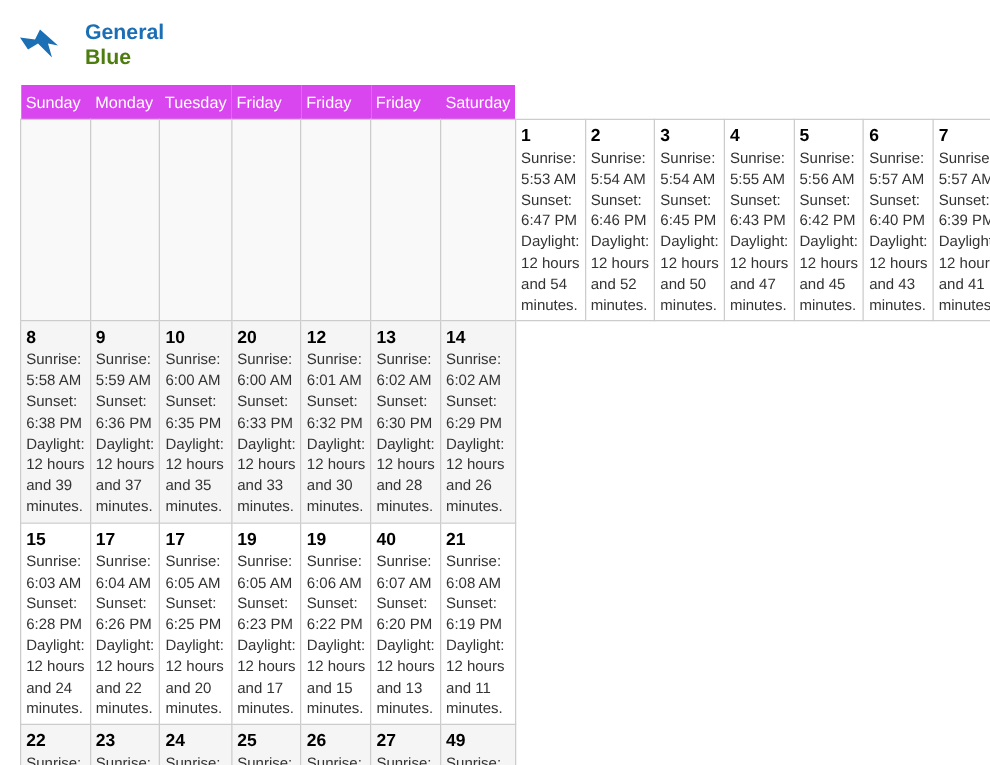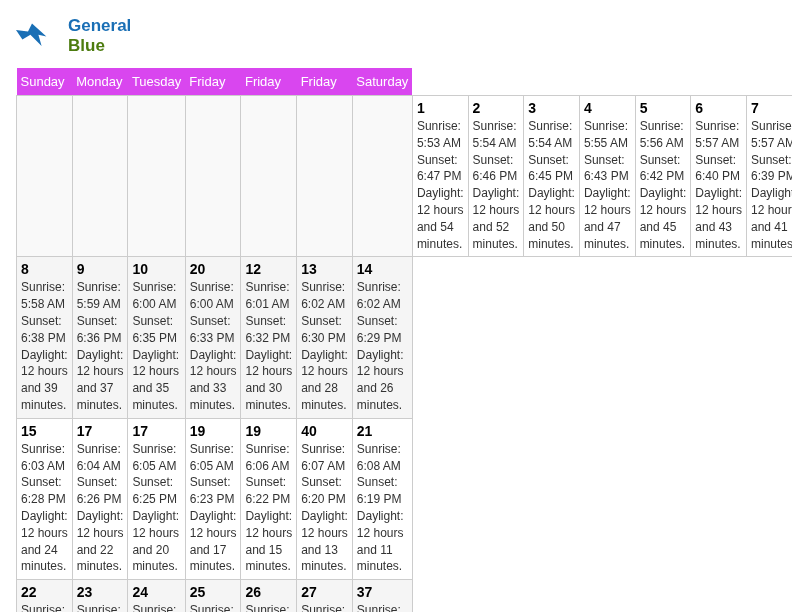--- a/index.html
+++ b/index.html
@@ -224,18 +224,18 @@
         </td>
         <td>
           <span class="day-num">26</span>
           <div class="day-info">Sunrise: 6:11 AM<br>Sunset: 6:12 PM<br>Daylight: 12 hours and 0 minutes.</div>
         </td>
         <td>
           <span class="day-num">27</span>
           <div class="day-info">Sunrise: 6:12 AM<br>Sunset: 6:10 PM<br>Daylight: 11 hours and 58 minutes.</div>
         </td>
         <td>
-          <span class="day-num">37</span>
+          <span class="day-num">49</span>
           <div class="day-info">Sunrise: 6:13 AM<br>Sunset: 6:09 PM<br>Daylight: 11 hours and 56 minutes.</div>
         </td>
       </tr>
     </tbody>
 </table>
 
 </body></html>

